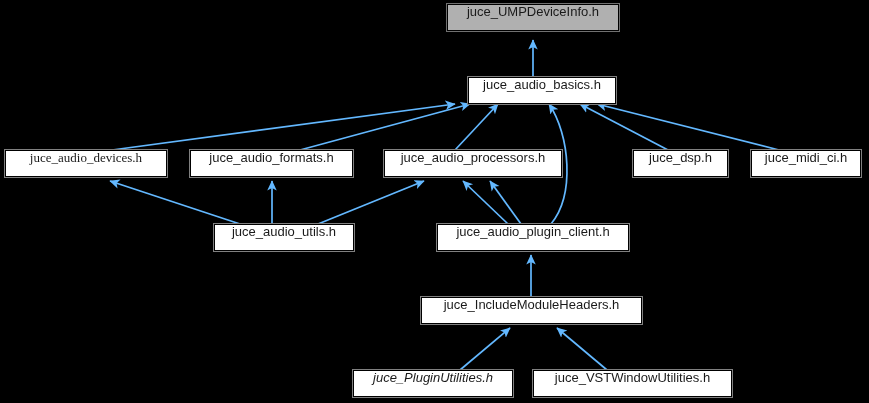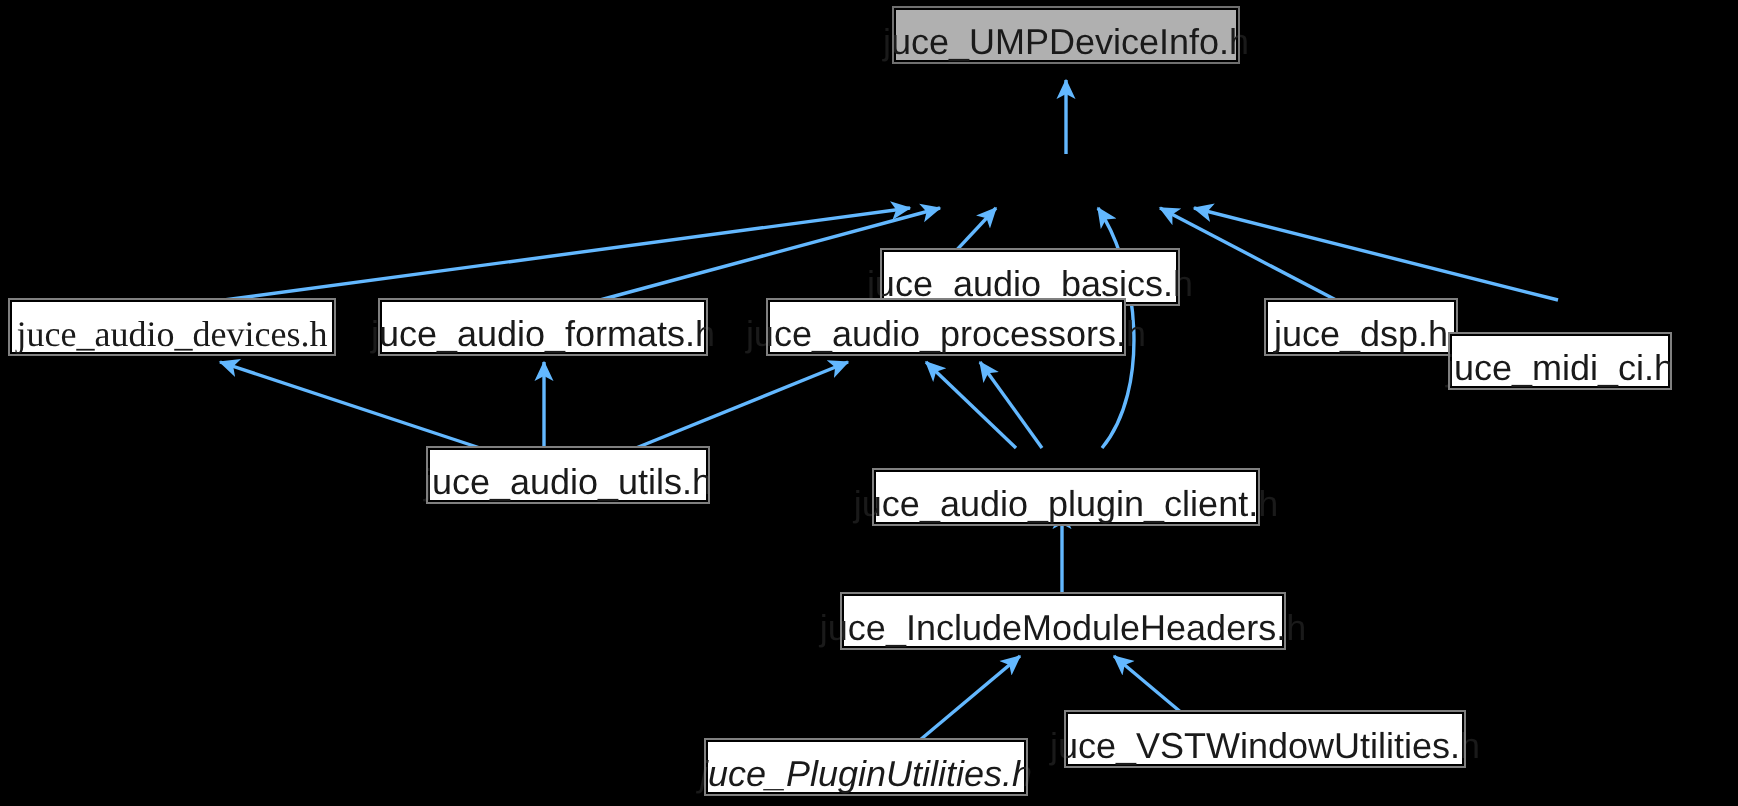--- a/index.html
+++ b/index.html
@@ -23,24 +23,24 @@
     height: 403px;
   }
   .node-box {
     position: absolute;
     box-sizing: border-box;
     background: #ffffff;
     border: 1px solid #000000;
     outline: 1px solid #808080;
     outline-offset: 0px;
     display: flex;
-    align-items: flex-end;
+    align-items: flex-start;
     justify-content: center;
     color: #1a1a1a;
-    font-size: 18px;
+    font-size: 13px;
     line-height: 1;
     white-space: nowrap;
     letter-spacing: 0px;
   }
   .node-box.highlight {
     background: #b0b0b0;
     border: 1px solid #000000;
     outline: 1px solid #707070;
     color: #1a1a1a;
   }
@@ -75,48 +75,48 @@
         <path d="M 531,297 L 531,255"></path>
         <path d="M 460,370 L 510,328"></path>
         <path d="M 607,370 L 557,328"></path>
       </g>
   </svg>
 
   <div id="node-layer">
       <div class="node-box highlight" style="left: 447px; top: 4px; width: 172px; height: 27px;">
         <span class="node-label">juce_UMPDeviceInfo.h</span>
       </div>
-      <div class="node-box" style="left: 441px; top: 77px; width: 148px; height: 27px; margin-top: 48px;">
+      <div class="node-box" style="left: 468px; top: 77px; width: 148px; height: 27px;">
         <span class="node-label">juce_audio_basics.h</span>
       </div>
       <div class="node-box" style="left: 5px; top: 150px; width: 162px; height: 27px; font-family: Liberation Serif, serif;">
         <span class="node-label">juce_audio_devices.h</span>
       </div>
       <div class="node-box" style="left: 190px; top: 150px; width: 163px; height: 27px;">
         <span class="node-label">juce_audio_formats.h</span>
       </div>
       <div class="node-box" style="left: 384px; top: 150px; width: 178px; height: 27px;">
         <span class="node-label">juce_audio_processors.h</span>
       </div>
       <div class="node-box" style="left: 633px; top: 150px; width: 95px; height: 27px;">
         <span class="node-label">juce_dsp.h</span>
       </div>
-      <div class="node-box" style="left: 725px; top: 150px; width: 110px; height: 27px; margin-top: 17px;">
+      <div class="node-box" style="left: 751px; top: 150px; width: 110px; height: 27px;">
         <span class="node-label">juce_midi_ci.h</span>
       </div>
       <div class="node-box" style="left: 214px; top: 224px; width: 140px; height: 27px;">
         <span class="node-label">juce_audio_utils.h</span>
       </div>
-      <div class="node-box" style="left: 437px; top: 224px; width: 192px; height: 27px; margin-top: 11px;">
+      <div class="node-box" style="left: 437px; top: 224px; width: 192px; height: 27px;">
         <span class="node-label">juce_audio_plugin_client.h</span>
       </div>
       <div class="node-box" style="left: 421px; top: 297px; width: 221px; height: 27px;">
         <span class="node-label">juce_IncludeModuleHeaders.h</span>
       </div>
       <div class="node-box" style="left: 353px; top: 370px; width: 160px; height: 27px; font-style: italic;">
         <span class="node-label">juce_PluginUtilities.h</span>
       </div>
-      <div class="node-box" style="left: 533px; top: 356px; width: 199px; height: 27px;">
+      <div class="node-box" style="left: 533px; top: 370px; width: 199px; height: 27px;">
         <span class="node-label">juce_VSTWindowUtilities.h</span>
       </div>
     </div>
 
 </div>
 
 </body></html>

